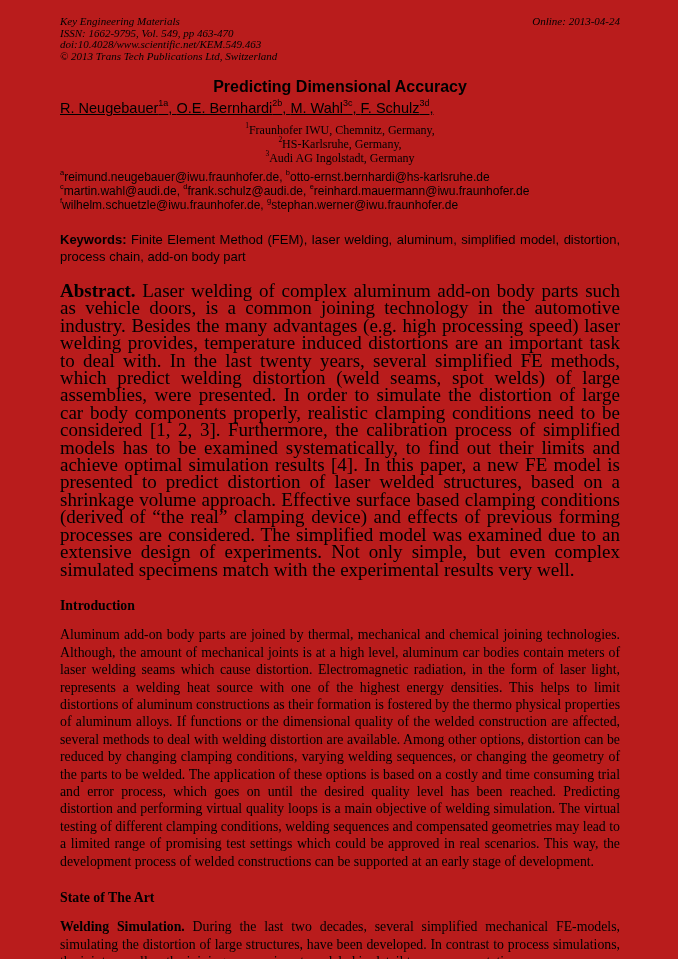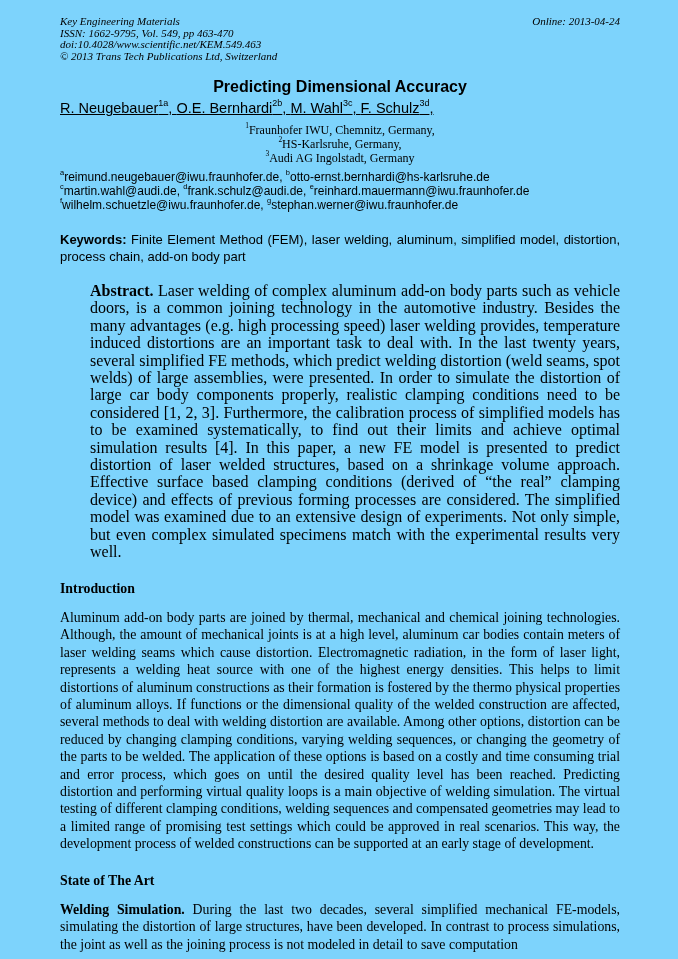--- a/index.html
+++ b/index.html
@@ -7,21 +7,21 @@
   body {
     width: 678px; height: 959px;
     font-family: "Liberation Serif", serif;
     color: #000000;
     -webkit-font-smoothing: antialiased;
   }
   .page {
     width: 678px; height: 959px;
     padding: 16px 58px 0 60px;
     overflow: hidden;
-    background: #7dd3fc;
+    background: #b91c1c;
   }
   .journal-header {
     display: flex; justify-content: space-between; align-items: flex-start;
     font-style: italic;
     font-size: 11px; line-height: 11.5px;
     font-family: "Liberation Serif", serif;
   }
   .journal-header .left div { white-space: nowrap; }
   .paper-title {
     margin-top: 14px;
@@ -51,23 +51,22 @@
   }
   .keywords {
     margin-top: 19px;
     font-family: "Liberation Sans", sans-serif;
     font-size: 13px; line-height: 17px;
     text-align: justify;
   }
   .bold-label { font-weight: bold; }
   .abstract {
     margin-top: 17px;
-    font-size: 16px; line-height: 17.4px;
+    font-size: 19px; line-height: 17.4px;
     text-align: justify;
-    margin-left: 30px;
   }
   .section-heading {
     margin-top: 19px;
     font-weight: bold;
     font-size: 13.8px; line-height: 17.4px;
   }
   .body-par {
     margin-top: 12px;
     font-size: 13.8px; line-height: 17.4px;
     text-align: justify;

